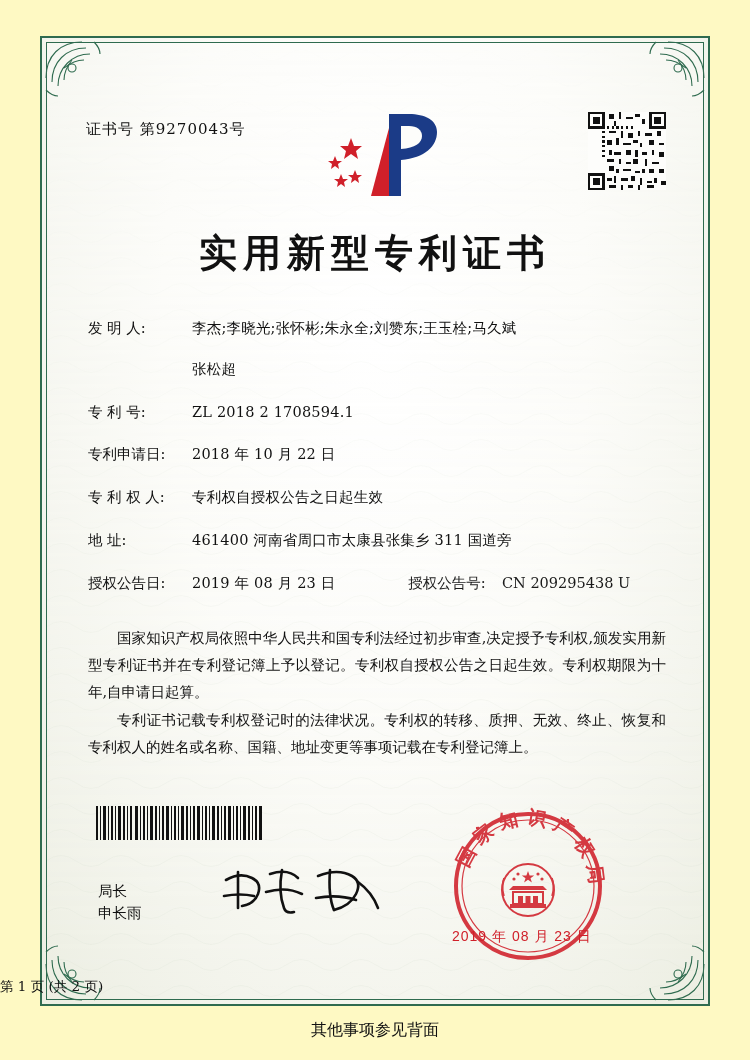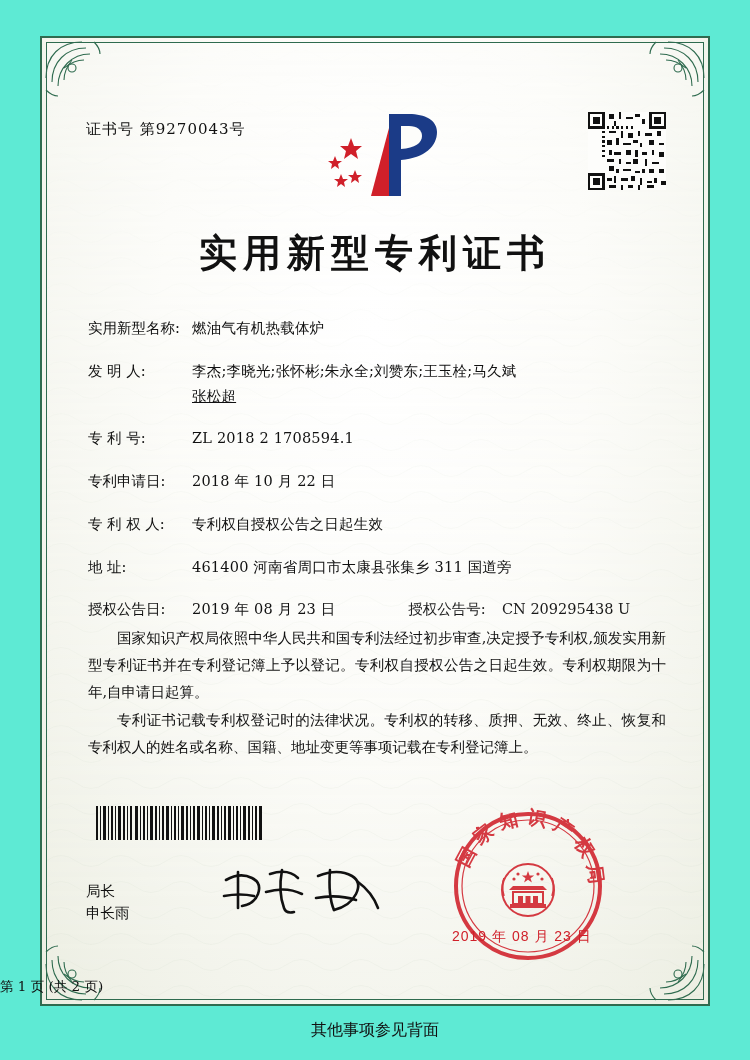--- a/index.html
+++ b/index.html
@@ -15,21 +15,21 @@
     color: #1a1a1a;
     overflow: hidden;
   }
 
   
   .page {
     position: absolute;
     left: 0; top: 0;
     width: 750px;
     height: 1060px;
-    background: #5eead4;
+    background: #fef9c3;
   }
   .paper-tint {
     position: absolute;
     left: 40px; top: 36px;
     width: 670px; height: 970px;
     background:
       radial-gradient(ellipse at 50% 30%, #ffffff 0%, #fbfbf7 45%, #f3f4ec 75%, #eceee2 100%);
   }
   .border-outer {
     position: absolute;
@@ -106,22 +106,21 @@
     color: #111;
     white-space: nowrap;
   }
   .row .value {
     flex: 1;
     color: #111;
     letter-spacing: 0.2px;
   }
   .row .value .cont {
     display: block;
-    margin-top: 3px;
-    text-decoration: underline;
+    margin-top: 19px;
   }
   .row.dual .value { flex: 0 0 auto; width: 200px; }
   .row.dual .label2 {
     width: 104px;
     flex: 0 0 110px;
     white-space: nowrap;
     text-align: center;
   }
   .row.dual .value2 { flex: 1; }
 
@@ -158,21 +157,21 @@
     left: 452px; top: 928px;
     font-size: 14px;
     color: #d0202a;
     letter-spacing: 1px;
     font-family: "Liberation Sans", sans-serif;
   }
 
   
   .director {
     position: absolute;
-    left: 86px; top: 880px;
+    left: 98px; top: 880px;
     font-size: 14.5px;
     line-height: 1.55;
     color: #111;
   }
   .signature {
     position: absolute;
     left: 218px; top: 862px;
     width: 168px; height: 62px;
   }
 
@@ -385,24 +384,20 @@
         <rect x="21" y="31" width="1" height="2"></rect>
           <rect x="25" y="31" width="3" height="1"></rect>
       </g>
     </svg>
   </div>
 
   <div class="title">实用新型专利证书</div>
 
   <div class="fields">
 
-    <div class="row">
-      <div class="label">实用新型名称:</div>
-      <div class="value">燃油气有机热载体炉</div>
-    </div>
 
     <div class="row">
       <div class="label">发 明 人:</div>
       <div class="value">
         <span>李杰;李晓光;张怀彬;朱永全;刘赞东;王玉栓;马久斌</span>
         <span class="cont">张松超</span>
       </div>
     </div>
 
     <div class="row">

